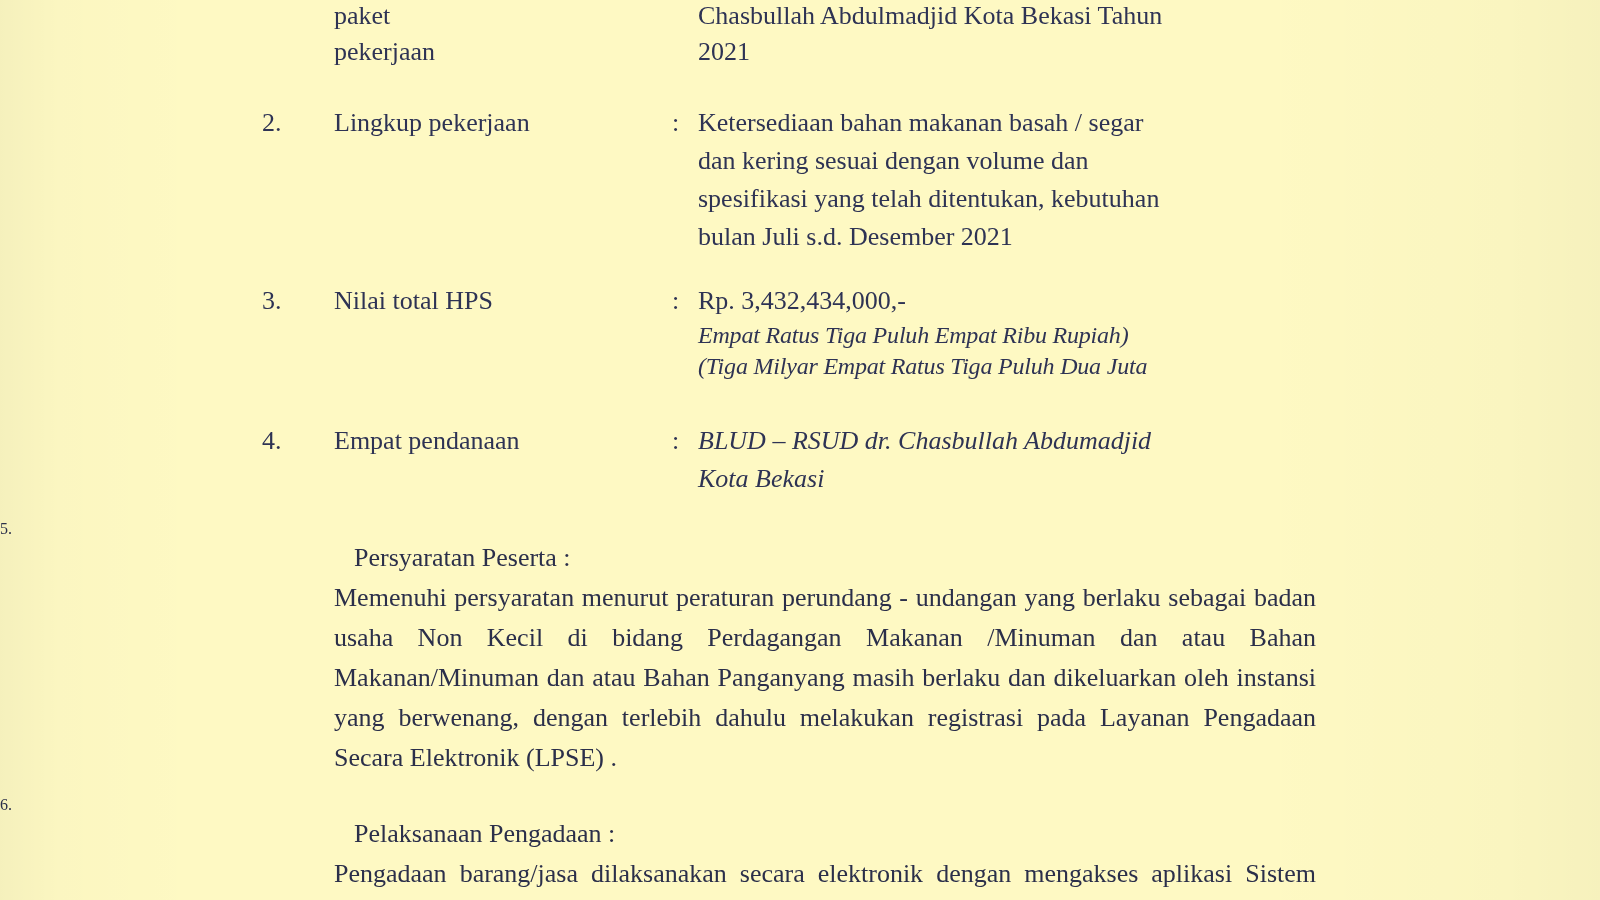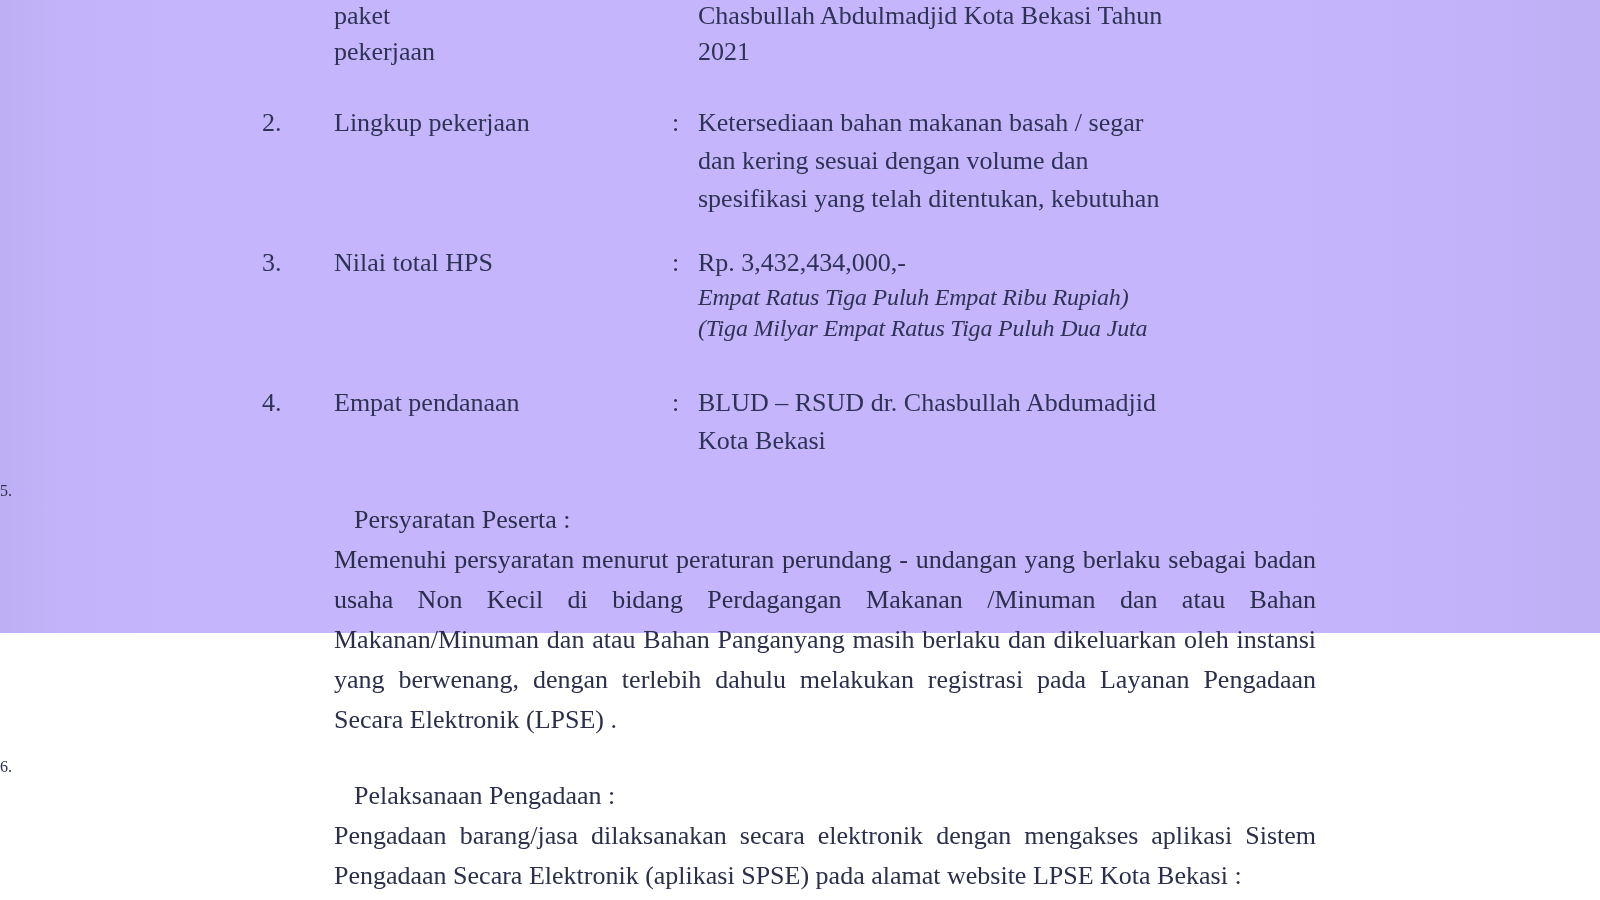--- a/index.html
+++ b/index.html
@@ -10,22 +10,22 @@
   body {
     width: 1600px;
     height: 900px;
     overflow: hidden;
     font-family: "Liberation Serif", serif;
     color: #2b2f4a;
   }
   .page {
     position: relative;
     width: 1600px;
-    height: 633px;
-    background: #c4b5fd;
+    height: 900px;
+    background: #fef9c3;
   }
   
   .paper-shade {
     position: absolute;
     top: 0; left: 0; right: 0; bottom: 0;
     background:
       linear-gradient(to right,
         rgba(0,0,0,0.035) 0px,
         rgba(0,0,0,0.012) 60px,
         rgba(0,0,0,0.0) 200px,
@@ -69,21 +69,21 @@
   }
   .value {
     flex: 0 0 600px;
     font-size: 26px;
     line-height: 38px;
     color: #2e3354;
     text-align: justify;
     text-justify: inter-word;
   }
   .value.nojust { text-align: left; }
-  .italic { }
+  .italic { font-style: italic; }
   .small-italic {
     font-style: italic;
     font-size: 24px;
     line-height: 31px;
     letter-spacing: -0.2px;
   }
 
   
   .toprow .label { line-height: 36px; }
   .toprow .value { line-height: 36px; }
@@ -137,20 +137,21 @@
     <div class="row">
       <div class="num">2.</div>
       <div class="label">
         <div>Lingkup pekerjaan</div>
       </div>
       <div class="colon">:</div>
       <div class="value">
         <div>Ketersediaan bahan makanan basah / segar</div>
         <div>dan kering sesuai dengan volume dan</div>
         <div>spesifikasi yang telah ditentukan, kebutuhan</div>
+        <div class="nojust">bulan Juli s.d. Desember 2021</div>
       </div>
     </div>
 
     <div class="sp-26"></div>
 
     <div class="row">
       <div class="num">3.</div>
       <div class="label">
         <div>Nilai total HPS</div>
       </div>

